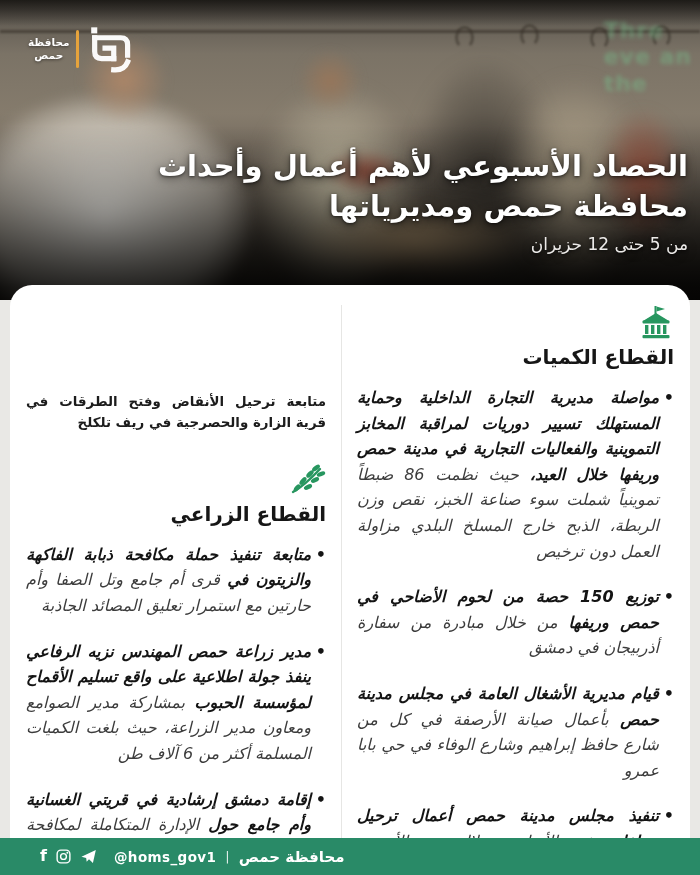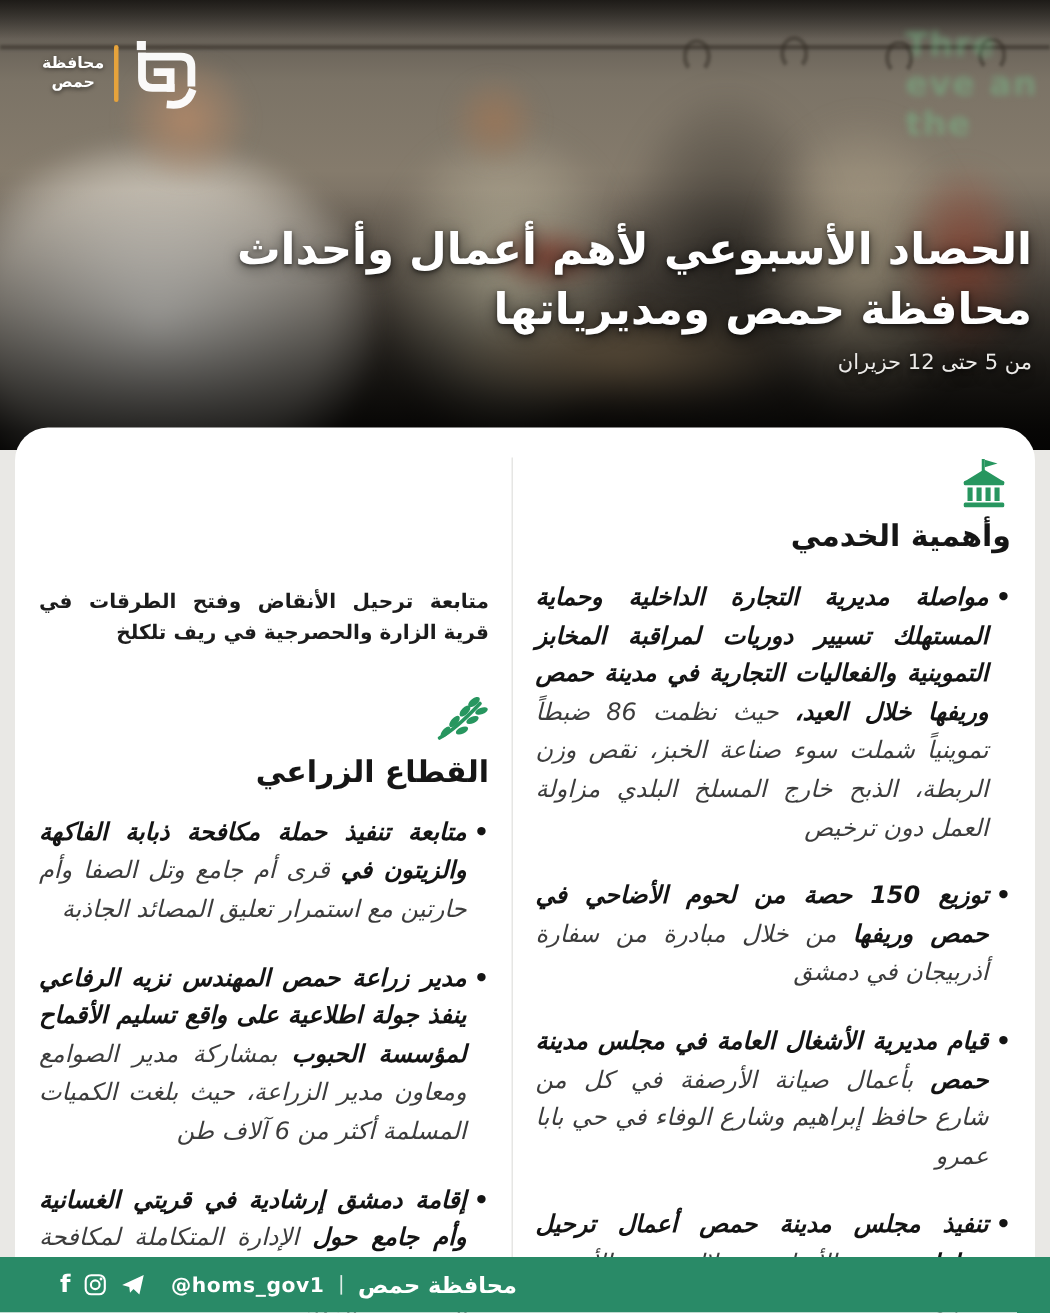--- a/index.html
+++ b/index.html
@@ -31,21 +31,21 @@
   
   .logo{position:absolute;top:20px;left:28px;display:flex;align-items:center;gap:7px;}
   .logo-label{color:#fff;font-size:10.5px;line-height:1.25;text-align:center;font-weight:700;
               text-shadow:0 1px 3px rgba(0,0,0,.5);}
   .logo-bar{width:3px;height:38px;background:#e6a33c;border-radius:2px;}
 
   
   .hero-title{position:absolute;top:146px;right:12px;text-align:right;direction:rtl;color:#fff;
               text-shadow:0 2px 10px rgba(0,0,0,.6),0 1px 3px rgba(0,0,0,.55);}
   .hero-title .t{font-size:29px;font-weight:700;line-height:1.38;}
-  .hero-title .d{margin-top:8px;font-size:14px;font-weight:500;color:#eceae8;}
+  .hero-title .d{margin-top:8px;font-size:17px;font-weight:500;color:#eceae8;}
 
   
   .card{position:absolute;left:10px;top:285px;width:680px;height:553px;background:#ffffff;
         border-radius:22px 22px 0 0;direction:rtl;display:flex;box-sizing:border-box;
         padding:20px 16px 0 16px;}
   .col{box-sizing:border-box;}
   .col-right{width:333px;padding-left:15px;border-left:1px solid #e6e6e4;}
   .col-left{width:315px;padding-right:15px;padding-top:86px;}
 
   .section-head{text-align:right;margin-bottom:4px;}
@@ -134,21 +134,21 @@
               <polygon points="18,8 31,16 5,16"></polygon>
               <rect x="4.5" y="15.5" width="27" height="3" rx="1"></rect>
               <rect x="7" y="20" width="3.4" height="9"></rect>
               <rect x="13" y="20" width="3.4" height="9"></rect>
               <rect x="19" y="20" width="3.4" height="9"></rect>
               <rect x="25" y="20" width="3.4" height="9"></rect>
               <rect x="4.5" y="30" width="27" height="3.2" rx="1"></rect>
             </g>
           </svg>
         </span>
-        <h2>وأهمية الخدمي</h2>
+        <h2>القطاع الكميات</h2>
       </div>
       <ul class="points">
 
           <li><span class="seg-bold">مواصلة مديرية التجارة الداخلية وحماية المستهلك تسيير دوريات لمراقبة المخابز التموينية والفعاليات التجارية في مدينة حمص وريفها خلال العيد،</span><span class="seg"> حيث نظمت 86 ضبطاً تموينياً شملت سوء صناعة الخبز، نقص وزن الربطة، الذبح خارج المسلخ البلدي مزاولة العمل دون ترخيص</span></li>
 
 
           <li><span class="seg-bold">توزيع 150 حصة من لحوم الأضاحي في حمص وريفها</span><span class="seg"> من خلال مبادرة من سفارة أذربيجان في دمشق</span></li>
 
           <li><span class="seg-bold">قيام مديرية الأشغال العامة في مجلس مدينة حمص</span><span class="seg"> بأعمال صيانة الأرصفة في كل من شارع حافظ إبراهيم وشارع الوفاء في حي بابا عمرو</span></li>
 

